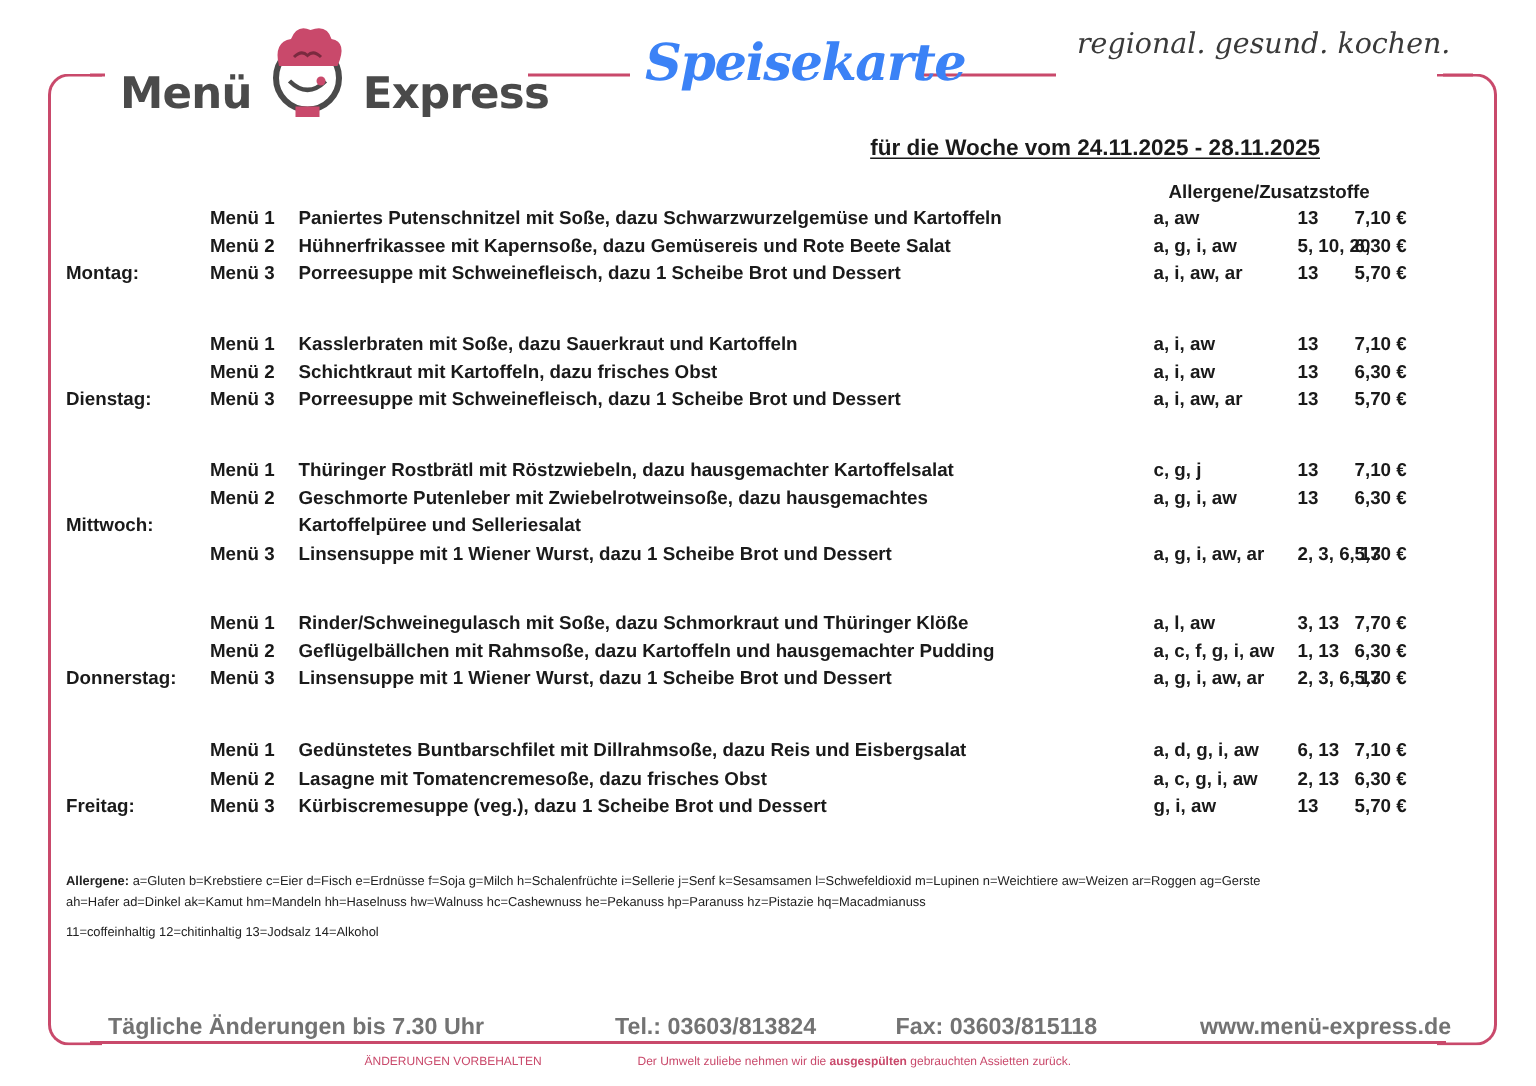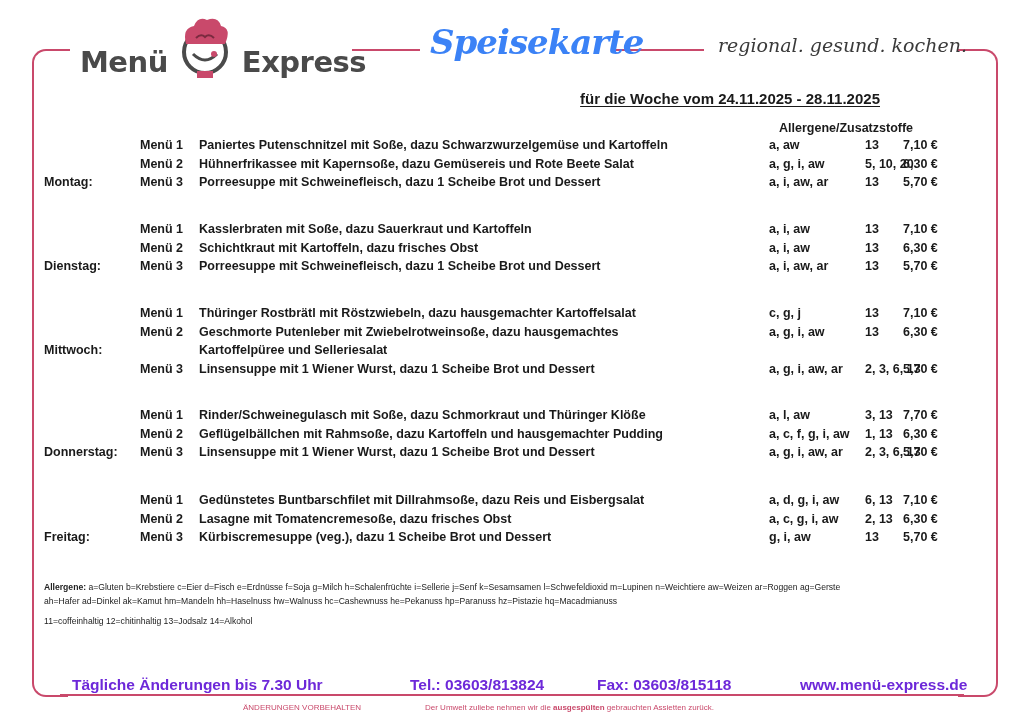--- a/index.html
+++ b/index.html
@@ -11,32 +11,32 @@
   .frame-right { position:absolute; right:26px; top:49px; width:40px; height:648px;
          border-right:2.5px solid #c9496b; border-top:2.5px solid #c9496b; border-bottom:2.5px solid #c9496b;
          border-radius:0 14px 14px 0; box-sizing:border-box; }
   .frame-bottom { position:absolute; left:60px; right:60px; top:694px; height:0; border-top:2.5px solid #c9496b; }
   .hline { position:absolute; height:0; border-top:2.5px solid #c9496b; top:49px; }
   .logo { position:absolute; left:80px; top:14px; height:68px; display:flex; align-items:center; }
   .logo-word { font-family:"DejaVu Sans", sans-serif; font-weight:bold; font-size:29px; color:#4a4a4a; letter-spacing:-0.5px;margin-top:28px; }
   .logo-icon { width:62px; height:68px; margin:0 6px; }
   .script-title { position:absolute; left:430px; top:22px; font-family:"DejaVu Serif", serif; font-style:italic;
          font-size:34px; color:#3b82f6; font-weight:bold; letter-spacing:-1px; }
-  .tagline { position:absolute; left:718px; top:34px; font-family:"DejaVu Serif", serif; font-style:italic;
+  .tagline { position:absolute; left:718px; top:18px; font-family:"DejaVu Serif", serif; font-style:italic;
          font-size:19px; color:#3a3a3a; }
   .week { position:absolute; left:0; width:880px; top:90px; text-align:right; font-weight:bold; font-size:15px; }
   .week span { text-decoration:underline; text-underline-offset:2px; }
   .col-head { position:absolute; left:779px; top:121px; font-weight:bold; font-size:12.5px; }
   .row { position:absolute; left:0; height:18px; font-size:12.5px; font-weight:bold; white-space:nowrap; }
   .row span { position:absolute; top:0; }
   .c-day { left:44px;margin-top:37px; } .c-menu { left:140px; } .c-dish { left:199px; }
   .c-all { left:769px; } .c-add { left:865px; } .c-price { left:903px; width:70px; text-align:left; }
   .legend { position:absolute; left:44px; font-size:8.6px; color:#222; white-space:nowrap; line-height:14px; }
   .legend b { font-weight:bold;text-align:center; }
-  .foot { position:absolute; top:676px; font-weight:bold; font-size:15.5px; color:#6d28d9; white-space:nowrap; }
+  .foot { position:absolute; top:676px; font-weight:bold; font-size:15.5px; color:#737373; white-space:nowrap; }
   .subfoot { position:absolute; top:703px; font-size:8px; color:#c9496b; white-space:nowrap; }
   .subfoot b { font-weight:bold; }
 </style>
 </head>
 <body>
 
 <div class="frame-left"></div>
 <div class="frame-right"></div>
 <div class="frame-bottom"></div>
 <div class="hline" style="left:60px;width:10px"></div>

